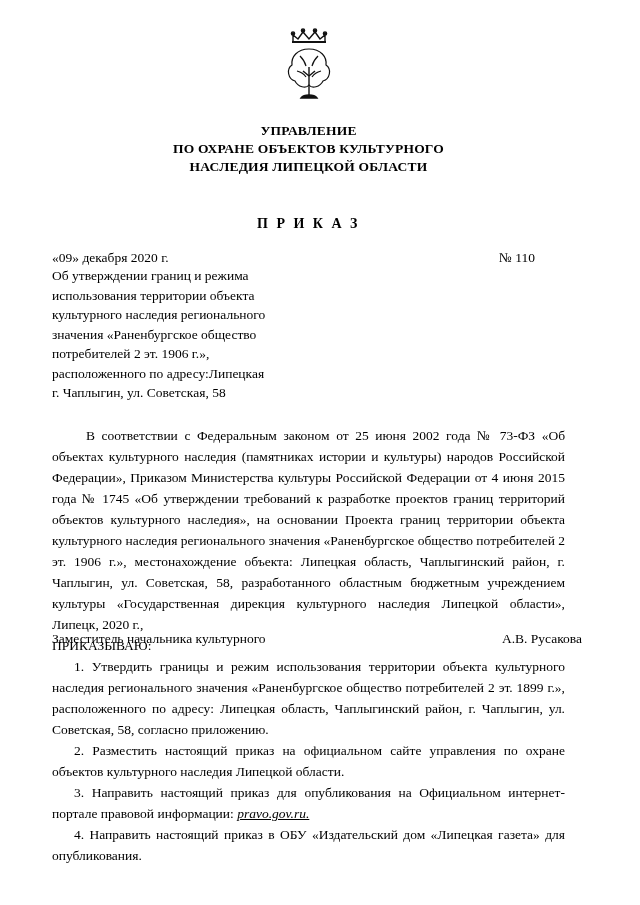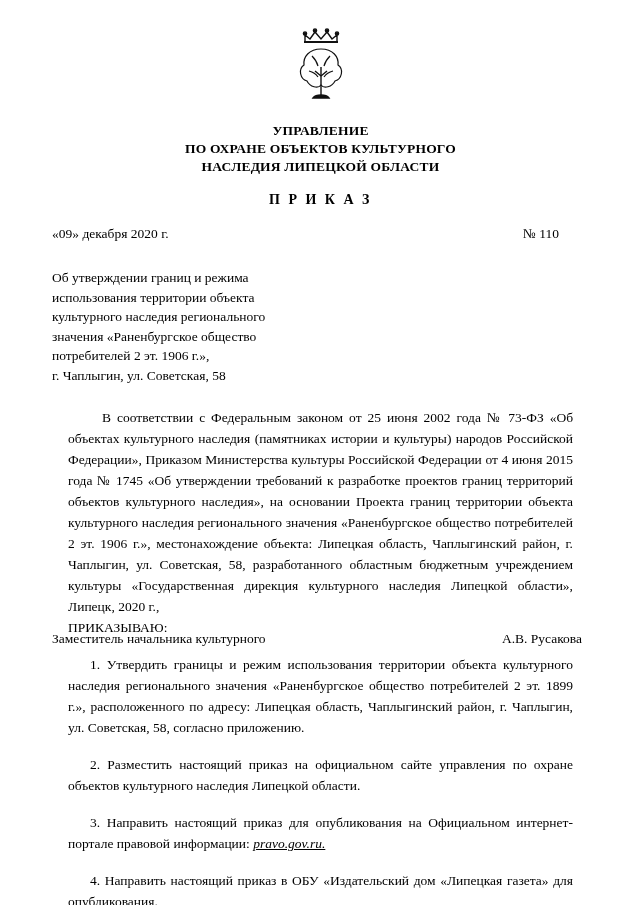--- a/index.html
+++ b/index.html
@@ -12,21 +12,21 @@
     height: 905px;
     font-family: "Liberation Serif", serif;
     color: #000000;
     position: relative;
     overflow: hidden;
   }
   .page {
     width: 640px;
     height: 695px;
     box-sizing: border-box;
-    padding: 18px 51px 20px 52px;
+    padding: 18px 75px 20px 52px;
     position: relative;
   }
   
   .emblem-wrap {
     display: flex;
     justify-content: center;
     align-items: flex-start;
     margin-top: 8px;
     margin-bottom: 14px;
   }
@@ -43,55 +43,54 @@
     letter-spacing: 0.2px;
   }
   .header-line {
     display: block;
   }
   .order-word {
     text-align: center;
     font-weight: bold;
     font-size: 14px;
     letter-spacing: 2.5px;
-    margin-top: 16px;
+    margin-top: 40px;
   }
   .date-row {
     display: flex;
     justify-content: space-between;
     align-items: baseline;
     font-size: 13.5px;
     margin-top: 18px;
   }
   .date-left { white-space: nowrap; }
   .date-right {
     white-space: nowrap;
     padding-right: 30px;
   }
   .subject {
-    margin-top: 26px;
     font-size: 13.5px;
     line-height: 19.5px;
     width: 300px;
   }
   .subject span { display: block; }
   .body-text {
     margin-top: 22px;
     font-size: 13.5px;
     line-height: 21px;
     text-align: justify;
   }
   .para-indent {
     text-indent: 34px;
   }
   .para-indent-small {
     text-indent: 22px;
   }
   .para {
-    margin: 16px;
+    margin: 0;
   }
   .link {
     text-decoration: underline;
     font-style: italic;
   }
   .signature-row {
     position: absolute;
     left: 52px;
     right: 52px;
     bottom: 48px;
@@ -147,20 +146,21 @@
     <div class="date-left">«09» декабря 2020 г.</div>
     <div class="date-right">№  110</div>
   </div>
 
   <div class="subject">
     <span>Об утверждении границ и режима</span>
     <span>использования территории объекта</span>
     <span>культурного наследия регионального</span>
     <span>значения «Раненбургское общество</span>
     <span>потребителей 2 эт. 1906 г.»,</span>
+    <span>расположенного по адресу:Липецкая</span>
     <span>г. Чаплыгин, ул. Советская, 58</span>
   </div>
 
   <div class="body-text">
     <p class="para para-indent"><span>В соответствии с Федеральным законом от 25 июня 2002 года № 73-ФЗ «Об объектах культурного наследия (памятниках истории и культуры) народов Российской Федерации», Приказом Министерства культуры Российской Федерации от 4 июня 2015 года № 1745 «Об утверждении требований к разработке проектов границ территорий объектов культурного наследия»,  на основании Проекта границ территории объекта культурного наследия регионального значения «Раненбургское общество потребителей 2 эт. 1906 г.», местонахождение объекта: Липецкая область, Чаплыгинский район, г. Чаплыгин, ул. Советская, 58, разработанного областным бюджетным учреждением культуры «Государственная дирекция культурного наследия  Липецкой  области»,    Липецк,   2020   г.,</span><br><span>ПРИКАЗЫВАЮ:</span></p>
     <p class="para para-indent-small">1. Утвердить границы и режим использования территории объекта культурного наследия регионального значения «Раненбургское общество потребителей 2 эт. 1899 г.», расположенного по адресу: Липецкая область, Чаплыгинский район, г. Чаплыгин, ул. Советская, 58, согласно приложению.</p>
     <p class="para para-indent-small">2. Разместить настоящий приказ на официальном сайте управления по охране  объектов культурного наследия  Липецкой области.</p>
     <p class="para para-indent-small"><span>3. Направить настоящий приказ для  опубликования  на  Официальном интернет-портале  правовой  информации: </span><span class="link">pravo.gov.ru.</span></p>
     <p class="para para-indent-small">4. Направить настоящий приказ в ОБУ «Издательский дом «Липецкая газета»  для  опубликования.</p>
   </div>

